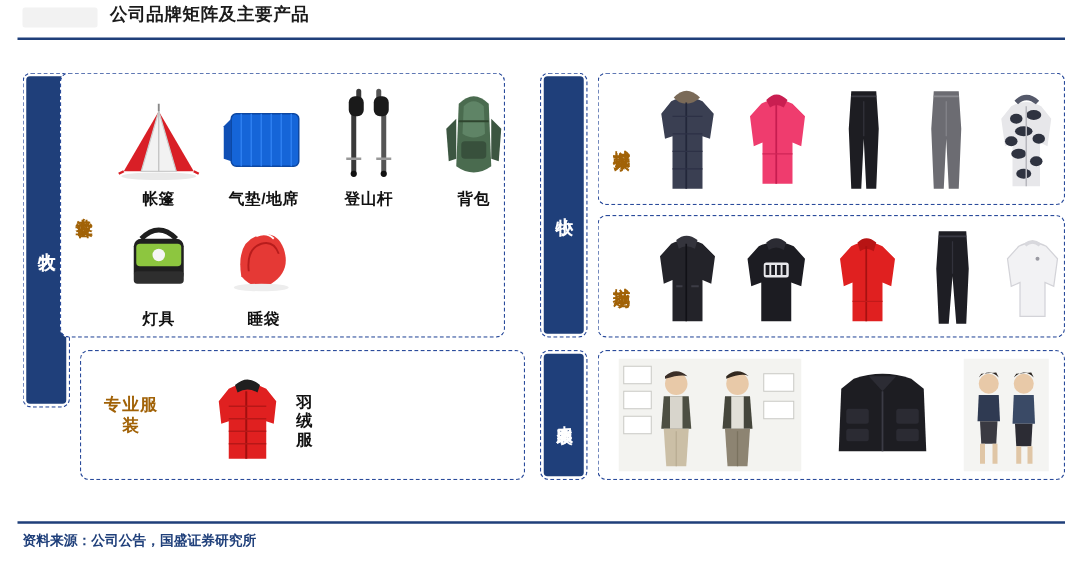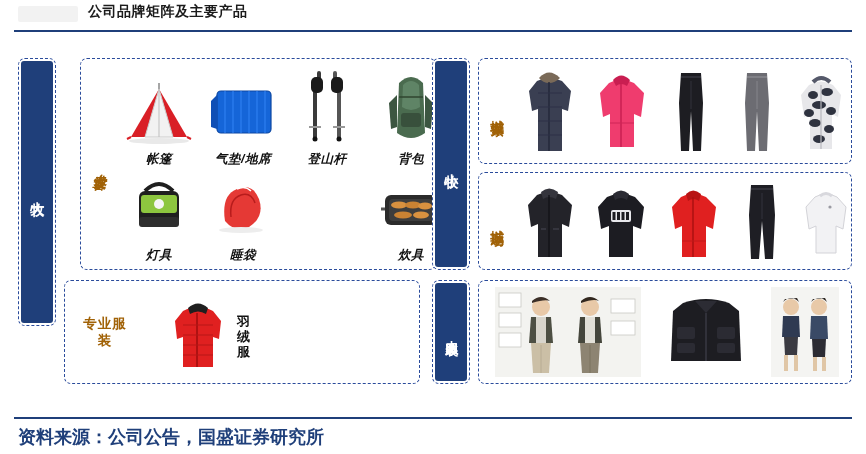--- a/index.html
+++ b/index.html
@@ -47,21 +47,21 @@
   
   .footer-rule {
     position: absolute;
     left: 14px; top: 417px;
     width: 838px; height: 2px;
     background: #1f3f7a;
   }
   .footer-text {
     position: absolute;
     left: 18px; top: 425px;
-    font-size: 18px;
+    font-size: 11px;
     font-weight: bold;
     color: #1f3f7a;
   }
 
   
   .dbox {
     position: absolute;
     border: 1.6px dashed #2a4b9b;
     border-radius: 7px;
     box-sizing: border-box;
@@ -141,21 +141,21 @@
 <div class="header">
   <div class="header-watermark"></div>
   <div class="header-title">公司品牌矩阵及主要产品</div>
 </div>
 <div class="header-rule"></div>
 
 <div class="dbox" style="left:18px; top:58px; width:38px; height:268px;">
   <div class="brandbar" style="left:2px; top:2px; width:32px; height:262px;">大牧</div>
 </div>
 
-<div class="dbox" style="left:80px; top:58px; width:356px; height:212px;font-style:italic;">
+<div class="dbox" style="left:48px; top:58px; width:356px; height:212px;">
   <div class="catlabel" style="left:6px; top:18px; width:24px; height:176px;">专业设备</div>
 
   <div class="pcell" style="left:40px; top:8px; width:76px; height:84px;">
     <svg class="pimg" viewBox="0 0 76 84">
       <ellipse cx="38" cy="74" rx="30" ry="3" fill="#e9e9e9"></ellipse>
       <path d="M38 22 L66 70 L10 70 Z" fill="#d91f26"></path>
       <path d="M38 22 L52 70 L24 70 Z" fill="#f2f2f2" stroke="#cccccc" stroke-width="1"></path>
       <path d="M38 22 L38 70" stroke="#bfbfbf" stroke-width="1"></path>
       <path d="M10 70 L6 72 M66 70 L70 72" stroke="#d91f26" stroke-width="2"></path>
       <path d="M38 22 L38 16" stroke="#888" stroke-width="1.5"></path>
@@ -213,33 +213,20 @@
       <rect x="18" y="26" width="40" height="34" rx="6" fill="#1f1f1f"></rect>
       <rect x="20" y="30" width="36" height="18" rx="3" fill="#8dc63f"></rect>
       <rect x="18" y="52" width="40" height="10" rx="3" fill="#2e2e2e"></rect>
       <path d="M24 26 Q38 12 52 26" stroke="#1f1f1f" stroke-width="4" fill="none"></path>
       <circle cx="38" cy="39" r="5" fill="#f5f5f5"></circle>
     </svg>
     <div class="pcap" style="top:82px;">灯具</div>
   </div>
 
 
-  <div class="pcell" style="left:292px; top:106px; width:76px; height:80px;">
-    <svg class="pimg" viewBox="0 0 76 80">
-      <rect x="12" y="30" width="52" height="30" rx="6" fill="#2b2b2b"></rect>
-      <rect x="16" y="34" width="44" height="22" rx="4" fill="#3d3d3d"></rect>
-      <ellipse cx="26" cy="40" rx="8" ry="3.5" fill="#d8913f"></ellipse>
-      <ellipse cx="40" cy="40" rx="8" ry="3.5" fill="#c98233"></ellipse>
-      <ellipse cx="52" cy="41" rx="7" ry="3.5" fill="#d8913f"></ellipse>
-      <ellipse cx="30" cy="50" rx="9" ry="3.5" fill="#c98233"></ellipse>
-      <ellipse cx="48" cy="50" rx="8" ry="3.5" fill="#d8913f"></ellipse>
-      <path d="M12 44 L8 44 M64 44 L68 44" stroke="#555" stroke-width="3"></path>
-    </svg>
-    <div class="pcap" style="top:82px;">炊具</div>
-  </div>
 </div>
 
 <div class="dbox" style="left:64px; top:280px; width:356px; height:104px;">
   <div class="catlabel horiz" style="left:12px; top:30px; width:56px; height:44px; line-height:1.25;">专业服装</div>
 
   <div class="pcell" style="left:96px; top:10px; width:74px; height:84px;">
     <svg class="pimg" viewBox="0 0 74 84">
       <path d="M22 20 L14 30 L16 48 L22 46 L22 76 L52 76 L52 46 L58 48 L60 30 L52 20 Q37 12 22 20 Z" fill="#e02020"></path>
       <path d="M27 17 Q37 8 47 17 L45 23 Q37 18 29 23 Z" fill="#1f1f1f"></path>
       <path d="M36 22 L36 76" stroke="#a30f0f" stroke-width="1.6"></path>

